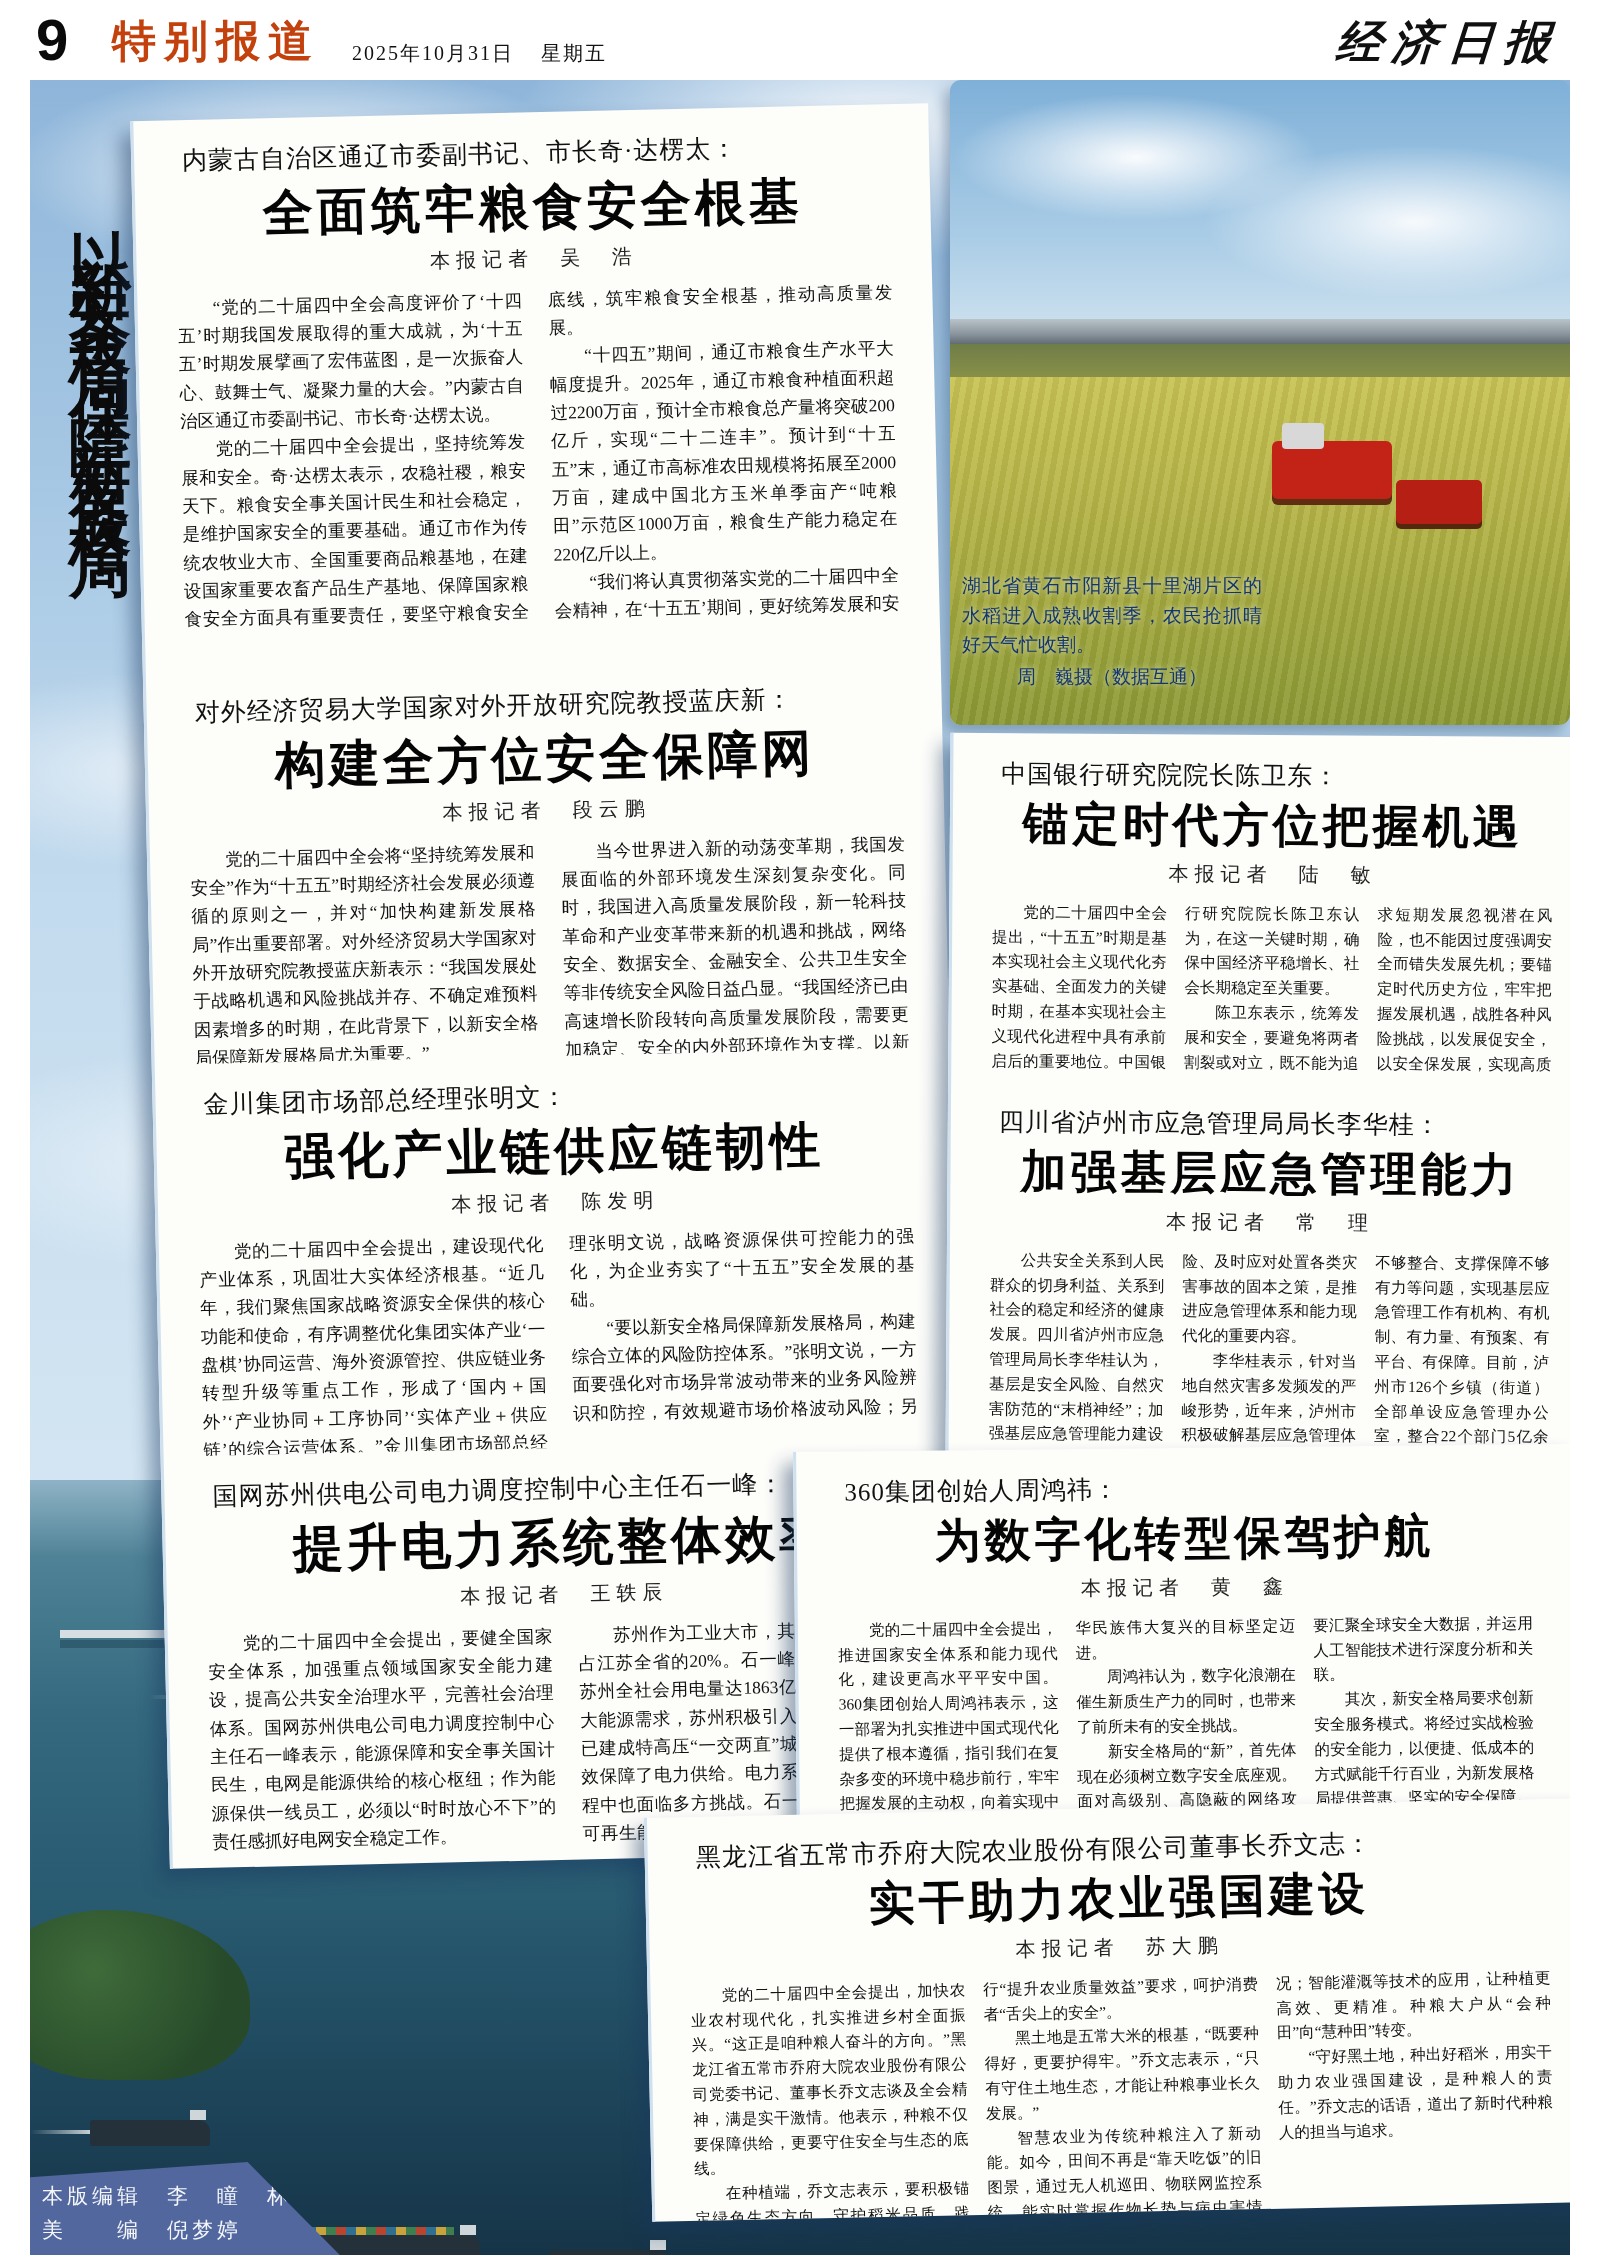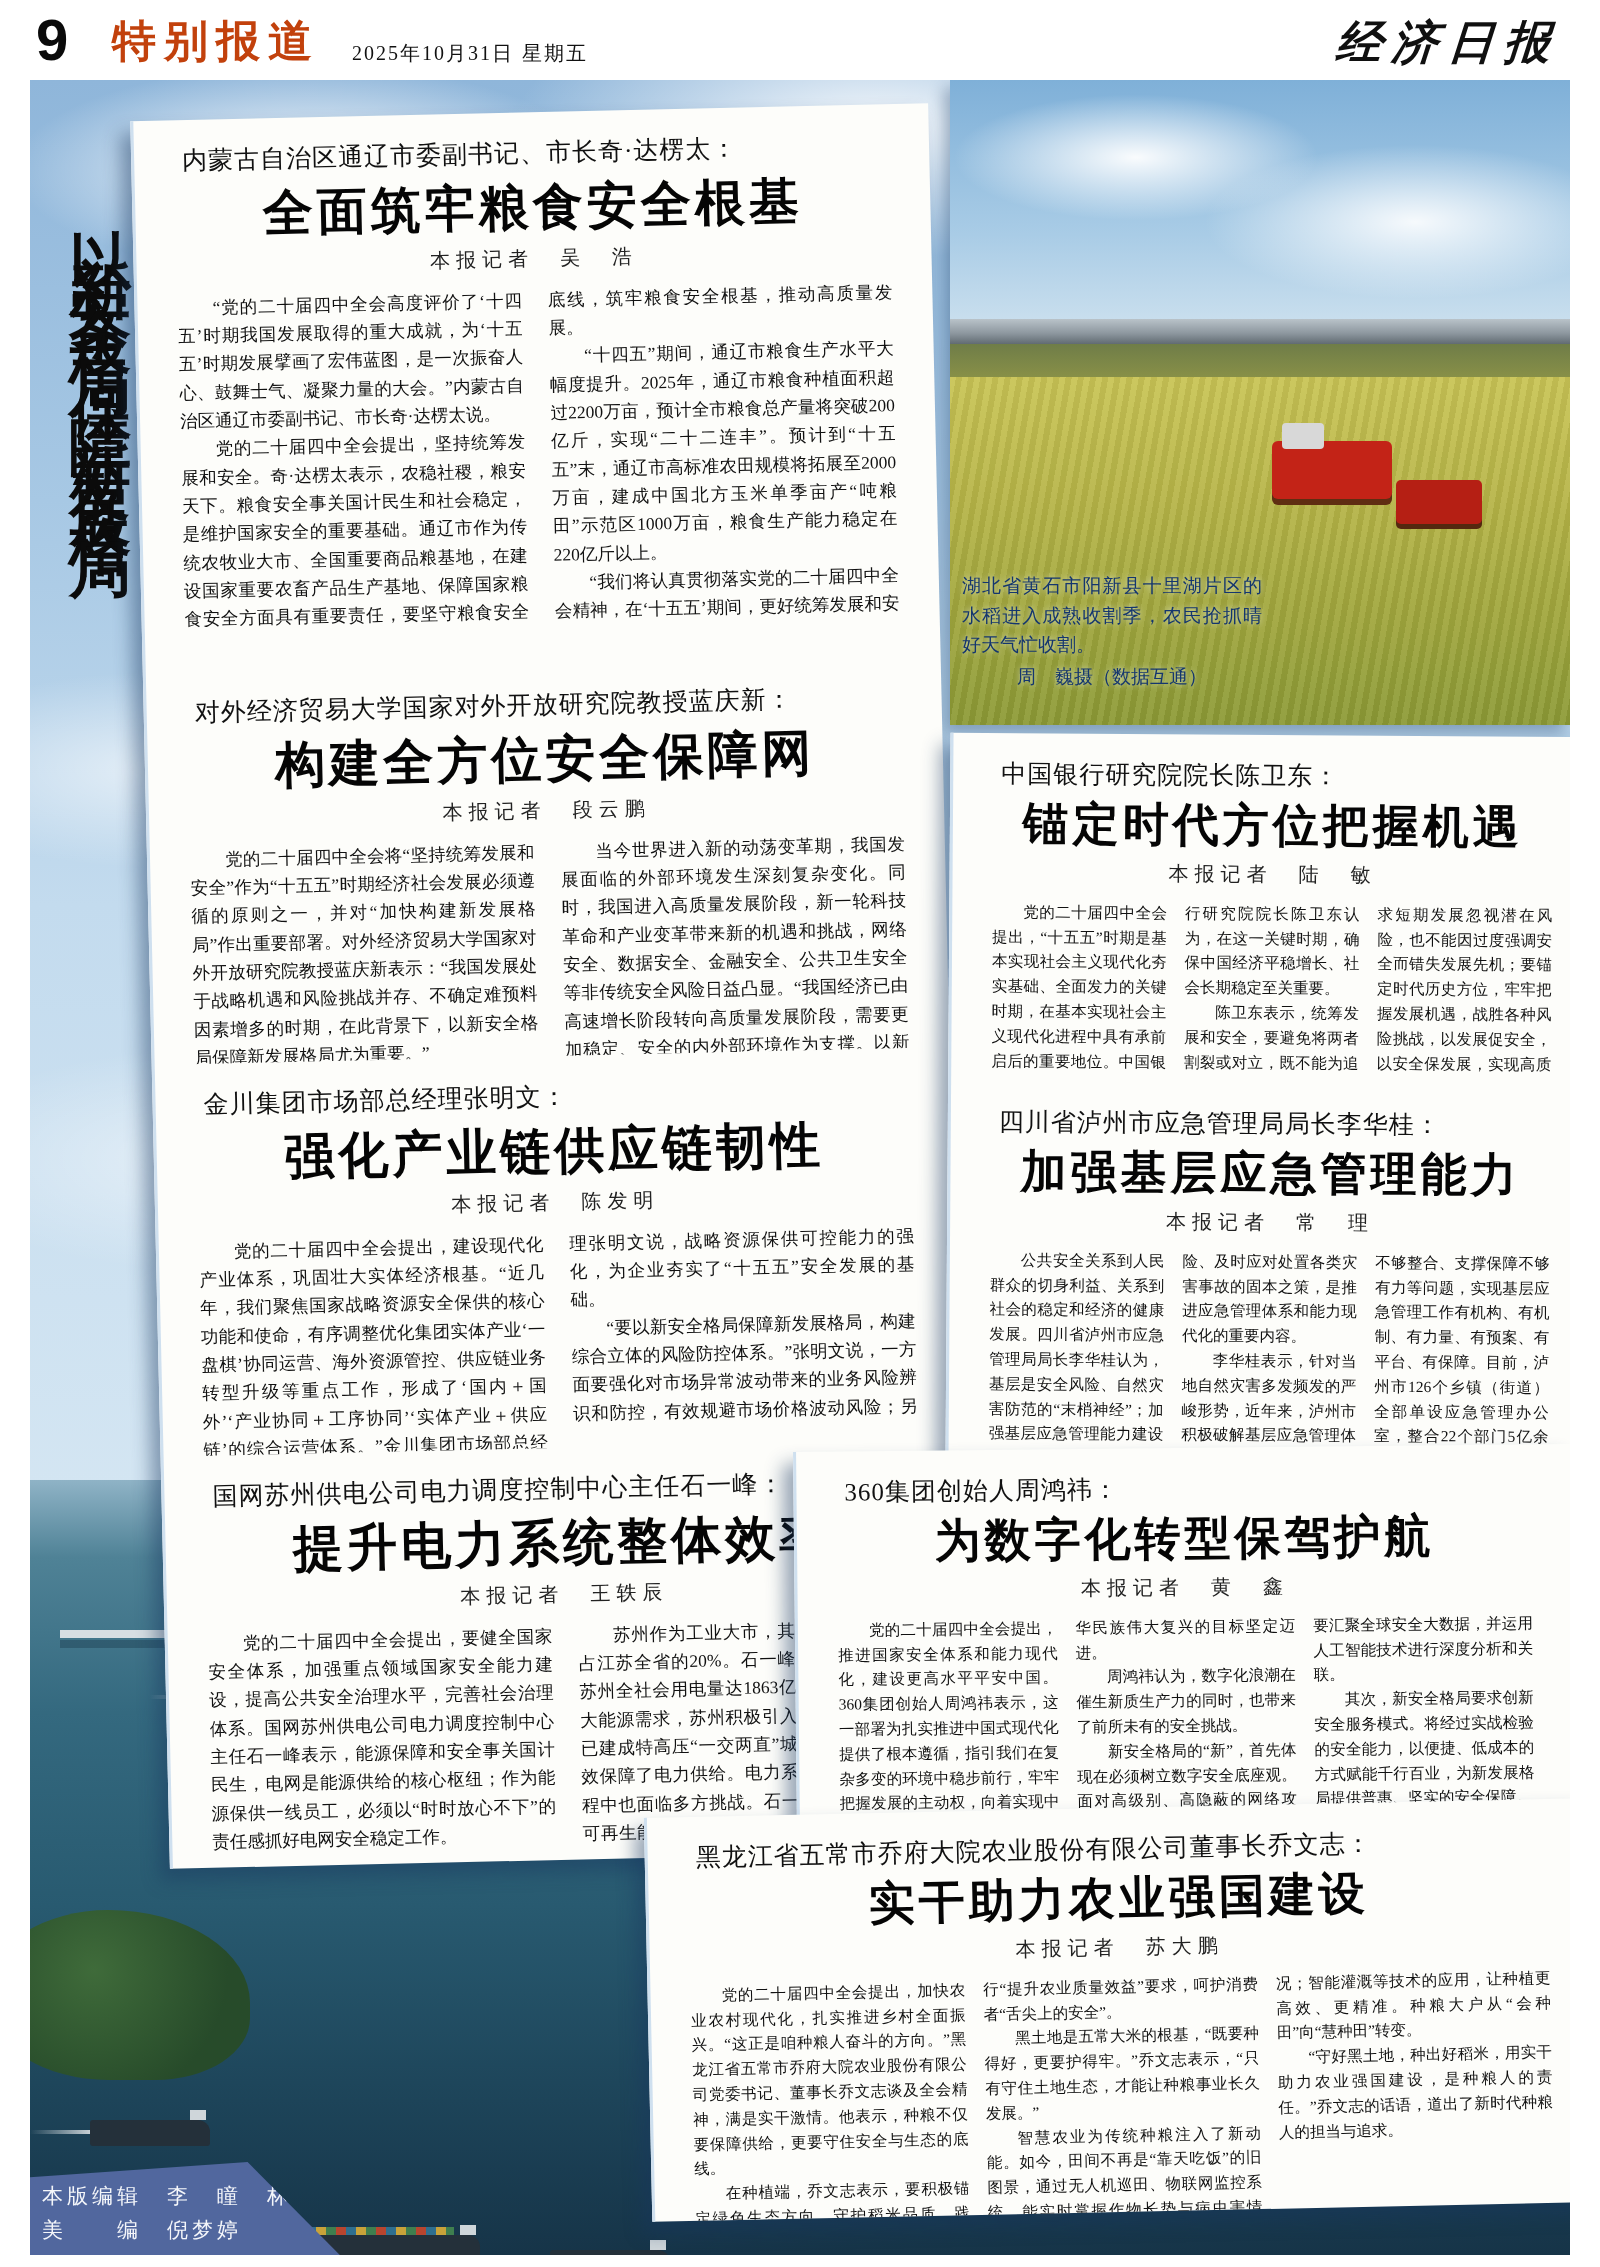--- a/index.html
+++ b/index.html
@@ -18,21 +18,21 @@
   .content{position:absolute;top:80px;left:30px;right:30px;bottom:12px;overflow:hidden;background:#bcd6ec;}
   .bg-sky{position:absolute;top:0;left:0;right:0;height:1500px;
      background:
        radial-gradient(420px 150px at 18% 6%, rgba(255,255,255,.95), rgba(255,255,255,0) 70%),
        radial-gradient(520px 190px at 55% 3%, rgba(255,255,255,.9), rgba(255,255,255,0) 70%),
        radial-gradient(360px 140px at 8% 46%, rgba(255,255,255,.6), rgba(255,255,255,0) 70%),
        radial-gradient(420px 160px at 12% 72%, rgba(255,255,255,.5), rgba(255,255,255,0) 70%),
        linear-gradient(180deg,#8fb6da 0%,#a7c8e4 28%,#c3dbee 55%,#d6e7f3 100%);}
   
   .photo-harvest{position:absolute;left:920px;top:0;width:620px;height:645px;overflow:hidden;
-     box-shadow:-6px 8px 14px rgba(30,60,100,.35);}
+     box-shadow:-6px 8px 14px rgba(30,60,100,.35);border-radius:11px;}
   .ph-sky{position:absolute;top:0;left:0;right:0;height:40%;
      background:
        radial-gradient(260px 90px at 30% 30%, rgba(255,255,255,.95), rgba(255,255,255,0) 70%),
        radial-gradient(300px 110px at 75% 55%, rgba(255,255,255,.9), rgba(255,255,255,0) 70%),
        linear-gradient(180deg,#7fb0d8 0%,#a9cce6 60%,#cfe2ef 100%);}
   .ph-viaduct{position:absolute;top:37%;left:0;right:0;height:26px;
      background:linear-gradient(180deg,#b9c3c9 0%,#8d979f 55%,#5d676e 100%);}
   .ph-piers{position:absolute;top:calc(37% + 26px);left:0;right:0;height:22px;
      background:repeating-linear-gradient(90deg,rgba(90,100,108,.9) 0 8px,rgba(0,0,0,0) 8px 64px);}
   .ph-treeline{position:absolute;top:41%;left:0;right:0;height:6%;
@@ -103,21 +103,21 @@
 </head>
 <body>
 
 <div class="page">
 
   <div class="hdr">
     <span class="pnum">9</span>
     <span class="section">特别报道</span>
     <span class="date">
       <span>2025年10月31日</span>
-      <span style="margin-left:1px;">星期五</span>
+      <span style="margin-left:20px;">星期五</span>
     </span>
     <span class="masthead">经济日报</span>
   </div>
 
   <div class="content">
     <div class="bg-sky"></div>
 
     <div class="photo-harvest">
       <div class="ph-sky"></div>
       <div class="ph-viaduct"></div>

